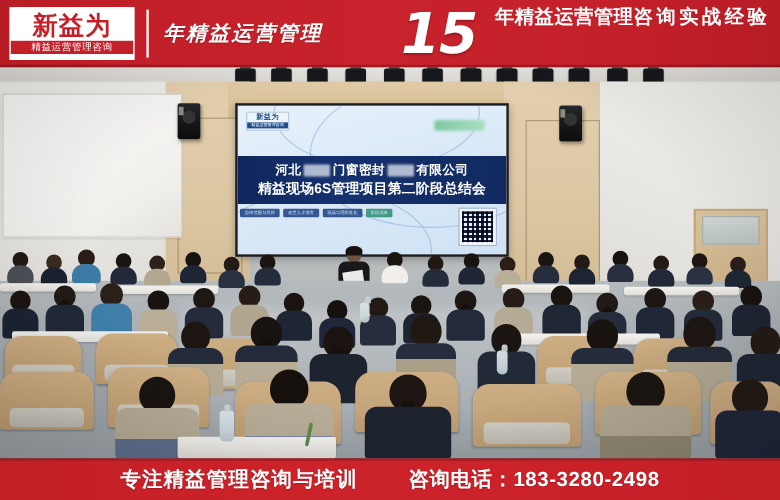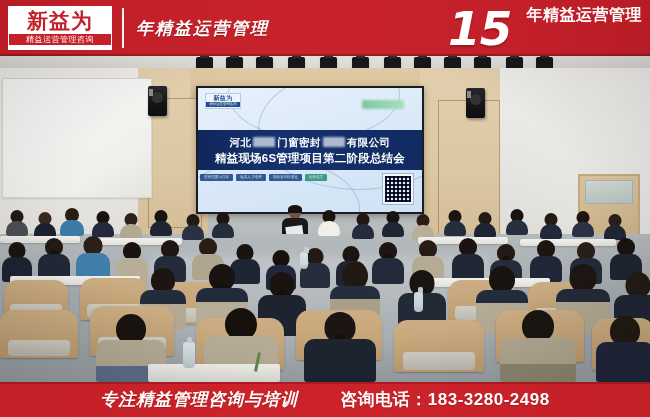--- a/index.html
+++ b/index.html
@@ -341,21 +341,20 @@
     background:linear-gradient(90deg,#c21f27 0%,#cc2229 35%,#cc2229 65%,#c21f27 100%);
     display:flex;align-items:center;justify-content:center;
     z-index:20;
   }
   .footer:before{
     content:"";position:absolute;left:0;right:0;top:0;height:2px;background:rgba(0,0,0,.18);
   }
   .f-left{
     color:#fff;font-size:17px;font-weight:bold;letter-spacing:1px;white-space:nowrap;
     text-shadow:0 1px 1px rgba(0,0,0,.2);
-    font-style:italic;
   }
   .f-right{
     color:#fff;font-size:17px;font-weight:bold;letter-spacing:.5px;white-space:nowrap;
     margin-left:42px;text-shadow:0 1px 1px rgba(0,0,0,.2);
   }
 </style>
 </head>
 <body>
 
 <div class="banner">
@@ -371,20 +370,21 @@
 
     <div class="slogan">
       <span class="l2">年精益运营管理</span>
     </div>
 
     <div class="years">
       <div class="years-num">15</div>
       <div class="years-txt">
         <div class="t1">年精益运营管理</div>
         <div class="years-rule"></div>
+        <div class="t2">咨询实战经验</div>
       </div>
     </div>
   </div>
 
   <div class="photo">
 
     <div class="ceiling"></div>
     <div class="spot" style="left:196px;"></div>
     <div class="spot" style="left:226px;"></div>
     <div class="spot" style="left:256px;"></div>

